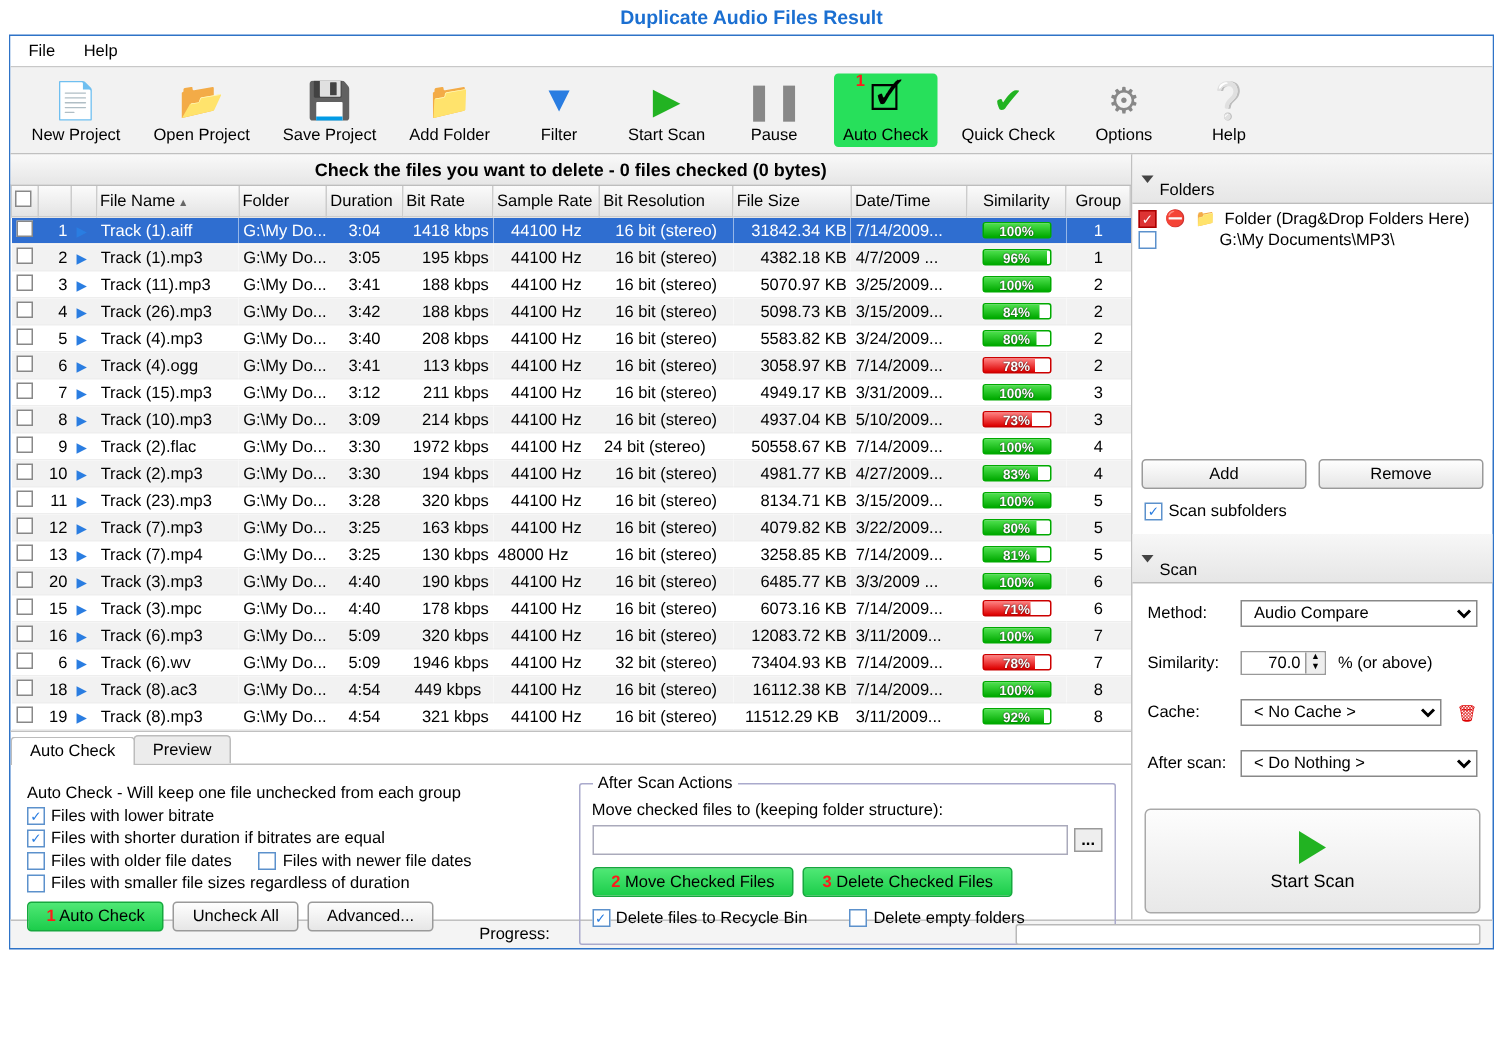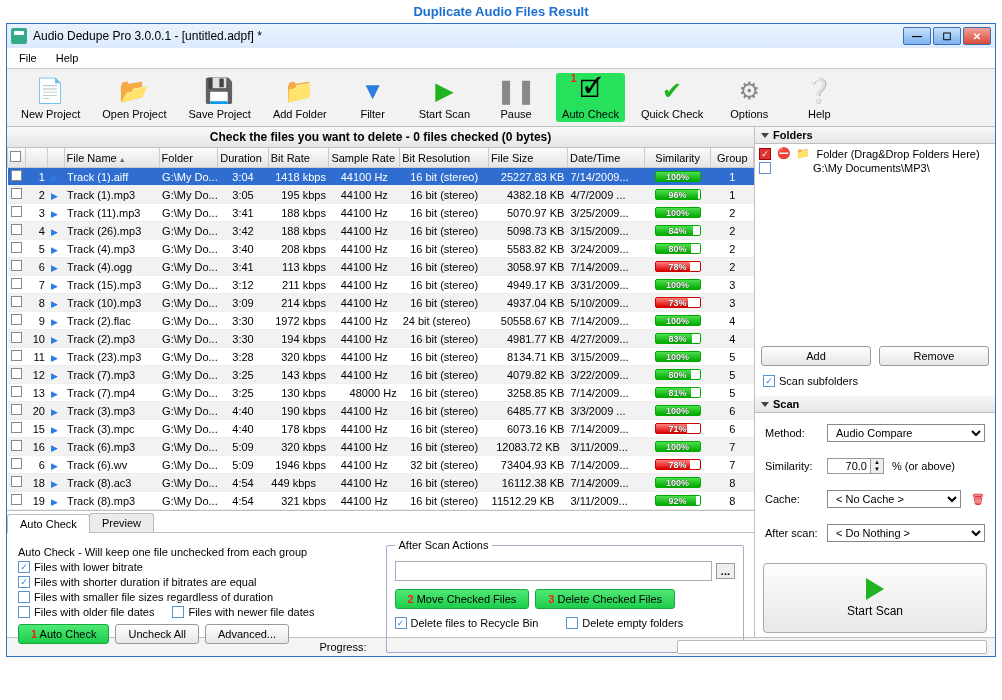--- a/index.html
+++ b/index.html
@@ -37,21 +37,21 @@
 .chk { width:11px;height:11px;border:1px solid #888;background:#fff;display:inline-block;}
 .play{color:#2a7de1;font-size:9px;}
 .sim { display:flex;align-items:center;gap:3px;justify-content:center;}
 .bar { width:46px;height:11px;border:1px solid #0a0;border-radius:2px;position:relative;background:#fff;}
 .bar.red{border-color:#c00;}
 .bar .fill{position:absolute;left:0;top:0;bottom:0;background:linear-gradient(#4de04d,#0a0);}
 .bar.red .fill{background:linear-gradient(#ff8080,#d00);}
 .bar .txt{position:absolute;inset:0;display:flex;align-items:center;justify-content:center;color:#fff;font-size:9px;font-weight:bold;text-shadow:0 0 1px #000;}
 .grouphdr { display:flex;align-items:center;background:linear-gradient(#f7f7f7,#e6e6e6);border-bottom:1px solid #bdbdbd;padding:2px 6px;position:relative;}
 .grouphdr .chev{width:0;height:0;border-left:4px solid transparent;border-right:4px solid transparent;border-top:5px solid #444;margin-right:4px;}
-.grouphdr .lbl{font-weight:bold;}
+.grouphdr .lbl{font-weight:normal;margin-top:16px;}
 .tabs { display:flex; border-bottom:1px solid #bcbcbc; margin-top:2px;}
 .tab { padding:3px 12px; border:1px solid #bcbcbc; border-bottom:none; border-top-left-radius:3px;border-top-right-radius:3px; background:#ececec; margin-right:-1px;}
 .tab.active{ background:#fff; position:relative; top:1px;}
 .bottom { display:flex; gap:18px; padding:6px 10px; flex:1;}
 .fieldset{ border:1px solid #aac; border-radius:2px; padding:6px 8px 8px;}
 .fieldset.le{flex:1;}
 .fieldset legend{ padding:0 4px; font-size:11px;}
 .opt { display:flex; align-items:center; margin:3px 0; gap:4px;}
 .cbx{ width:12px;height:12px;border:1px solid #5c91cc;background:#fff;display:inline-flex;align-items:center;justify-content:center;font-size:9px;color:#2a7de1;}
 .btnrow{ display:flex; gap:6px; margin-top:6px;align-items:center;}
@@ -75,29 +75,20 @@
 .startscan .tri{width:0;height:0;border-left:18px solid #22b322;border-top:11px solid transparent;border-bottom:11px solid transparent;}
 .statusbar{border-top:1px solid #c0c0c0;background:#f4f4f4;display:flex;align-items:center;padding:2px 8px;gap:6px;}
 .pbar{width:310px;height:14px;border:1px solid #b9b9b9;background:#fff;border-radius:2px;margin-left:auto;}
 </style>
 </head>
 <body>
 
 <div class="page-title">Duplicate Audio Files Result</div>
 
 <div class="window">
-  <div class="titlebar">
-    <span class="icon"></span>
-    <span class="titlebar-text">Audio Dedupe Pro 3.0.0.1 - [untitled.adpf] *</span>
-    <div class="winbtns">
-      <div class="winbtn min">—</div>
-      <div class="winbtn max">☐</div>
-      <div class="winbtn close">✕</div>
-    </div>
-  </div>
   <div class="menubar">
     <span>File</span>
     <span>Help</span>
   </div>
   <div class="toolbar">
     <div class="toolbtn">
         <span class="ticon">📄</span>
         <span class="tlabel">New Project</span>
       </div>
     <div class="toolbtn">
@@ -183,21 +174,21 @@
               <tr class="sel">
                 <td><span class="chk"></span></td>
     <td style="text-align:right">1</td>
     <td><span class="play">▶</span></td>
     <td>Track (1).aiff</td>
                 <td>G:\My Do...</td>
                 <td style="text-align:center">3:04</td>
     <td style="text-align:right">1418 kbps</td>
                 <td style="text-align:center">44100 Hz</td>
     <td style="text-align:center">16 bit (stereo)</td>
-                <td style="text-align:right">25227.83 KB</td>
+                <td style="text-align:right">31842.34 KB</td>
     <td>7/14/2009...</td>
                 <td>
                   <div class="sim">
                     <div class="bar">
                       <div class="fill" style="width:100%"></div>
                       <div class="txt">100%</div>
                     </div>
                   </div>
                 </td>
                 <td style="text-align:center">1</td>
@@ -422,21 +413,21 @@
                 </td>
                 <td style="text-align:center">5</td>
               </tr>
               <tr class="alt">
                 <td><span class="chk"></span></td>
     <td style="text-align:right">12</td>
     <td><span class="play">▶</span></td>
     <td>Track (7).mp3</td>
                 <td>G:\My Do...</td>
                 <td style="text-align:center">3:25</td>
-    <td style="text-align:right">143 kbps</td>
+    <td style="text-align:right">163 kbps</td>
                 <td style="text-align:center">44100 Hz</td>
     <td style="text-align:center">16 bit (stereo)</td>
                 <td style="text-align:right">4079.82 KB</td>
     <td>3/22/2009...</td>
                 <td>
                   <div class="sim">
                     <div class="bar">
                       <div class="fill" style="width:80%"></div>
                       <div class="txt">80%</div>
                     </div>
@@ -445,21 +436,21 @@
                 <td style="text-align:center">5</td>
               </tr>
               <tr>
                 <td><span class="chk"></span></td>
     <td style="text-align:right">13</td>
     <td><span class="play">▶</span></td>
     <td>Track (7).mp4</td>
                 <td>G:\My Do...</td>
                 <td style="text-align:center">3:25</td>
     <td style="text-align:right">130 kbps</td>
-                <td style="text-align:right">48000 Hz</td>
+                <td style="text-align:left">48000 Hz</td>
     <td style="text-align:center">16 bit (stereo)</td>
                 <td style="text-align:right">3258.85 KB</td>
     <td>7/14/2009...</td>
                 <td>
                   <div class="sim">
                     <div class="bar">
                       <div class="fill" style="width:81%"></div>
                       <div class="txt">81%</div>
                     </div>
                   </div>
@@ -513,21 +504,21 @@
               <tr class="alt">
                 <td><span class="chk"></span></td>
     <td style="text-align:right">16</td>
     <td><span class="play">▶</span></td>
     <td>Track (6).mp3</td>
                 <td>G:\My Do...</td>
                 <td style="text-align:center">5:09</td>
     <td style="text-align:right">320 kbps</td>
                 <td style="text-align:center">44100 Hz</td>
     <td style="text-align:center">16 bit (stereo)</td>
-                <td style="text-align:center">12083.72 KB</td>
+                <td style="text-align:right">12083.72 KB</td>
     <td>3/11/2009...</td>
                 <td>
                   <div class="sim">
                     <div class="bar">
                       <div class="fill" style="width:100%"></div>
                       <div class="txt">100%</div>
                     </div>
                   </div>
                 </td>
                 <td style="text-align:center">7</td>
@@ -554,21 +545,21 @@
                 </td>
                 <td style="text-align:center">7</td>
               </tr>
               <tr class="alt">
                 <td><span class="chk"></span></td>
     <td style="text-align:right">18</td>
     <td><span class="play">▶</span></td>
     <td>Track (8).ac3</td>
                 <td>G:\My Do...</td>
                 <td style="text-align:center">4:54</td>
-    <td style="text-align:left">449 kbps</td>
+    <td style="text-align:center">449 kbps</td>
                 <td style="text-align:center">44100 Hz</td>
     <td style="text-align:center">16 bit (stereo)</td>
                 <td style="text-align:right">16112.38 KB</td>
     <td>7/14/2009...</td>
                 <td>
                   <div class="sim">
                     <div class="bar">
                       <div class="fill" style="width:100%"></div>
                       <div class="txt">100%</div>
                     </div>
@@ -579,21 +570,21 @@
               <tr>
                 <td><span class="chk"></span></td>
     <td style="text-align:right">19</td>
     <td><span class="play">▶</span></td>
     <td>Track (8).mp3</td>
                 <td>G:\My Do...</td>
                 <td style="text-align:center">4:54</td>
     <td style="text-align:right">321 kbps</td>
                 <td style="text-align:center">44100 Hz</td>
     <td style="text-align:center">16 bit (stereo)</td>
-                <td style="text-align:left">11512.29 KB</td>
+                <td style="text-align:center">11512.29 KB</td>
     <td>3/11/2009...</td>
                 <td>
                   <div class="sim">
                     <div class="bar">
                       <div class="fill" style="width:92%"></div>
                       <div class="txt">92%</div>
                     </div>
                   </div>
                 </td>
                 <td style="text-align:center">8</td>
@@ -612,39 +603,40 @@
           <div>Auto Check - Will keep one file unchecked from each group</div>
           <div class="opt">
               <span class="cbx">✓</span>
               <span>Files with lower bitrate</span>
             </div>
           <div class="opt">
               <span class="cbx">✓</span>
               <span>Files with shorter duration if bitrates are equal</span>
             </div>
           <div class="opt">
-              <span class="cbx"></span>
-              <span>Files with smaller file sizes regardless of duration</span>
-            </div>
-          <div class="opt">
             <span class="cbx"></span>
               <span>Files with older file dates</span>
             <span style="width:10px"></span>
             <span class="cbx"></span>
               <span>Files with newer file dates</span>
           </div>
+          <div class="opt">
+              <span class="cbx"></span>
+              <span>Files with smaller file sizes regardless of duration</span>
+            </div>
           <div class="btnrow">
             <button class="btn grn"><span class="marker">1</span> <span>Auto Check</span></button>
             <button class="btn">Uncheck All</button>
             <button class="btn">Advanced...</button>
           </div>
         </div>
 
         <fieldset class="fieldset" style="flex:1">
           <legend>After Scan Actions</legend>
+          <div>Move checked files to (keeping folder structure):</div>
           <div class="movebox">
             <div class="txtbox"></div>
             <div class="dots">...</div>
           </div>
           <div class="btnrow">
             <button class="btn grn"><span class="marker">2</span> <span>Move Checked Files</span></button>
             <button class="btn grn"><span class="marker">3</span> <span>Delete Checked Files</span></button>
           </div>
           <div class="opt" style="margin-top:8px">
             <span class="cbx">✓</span>

